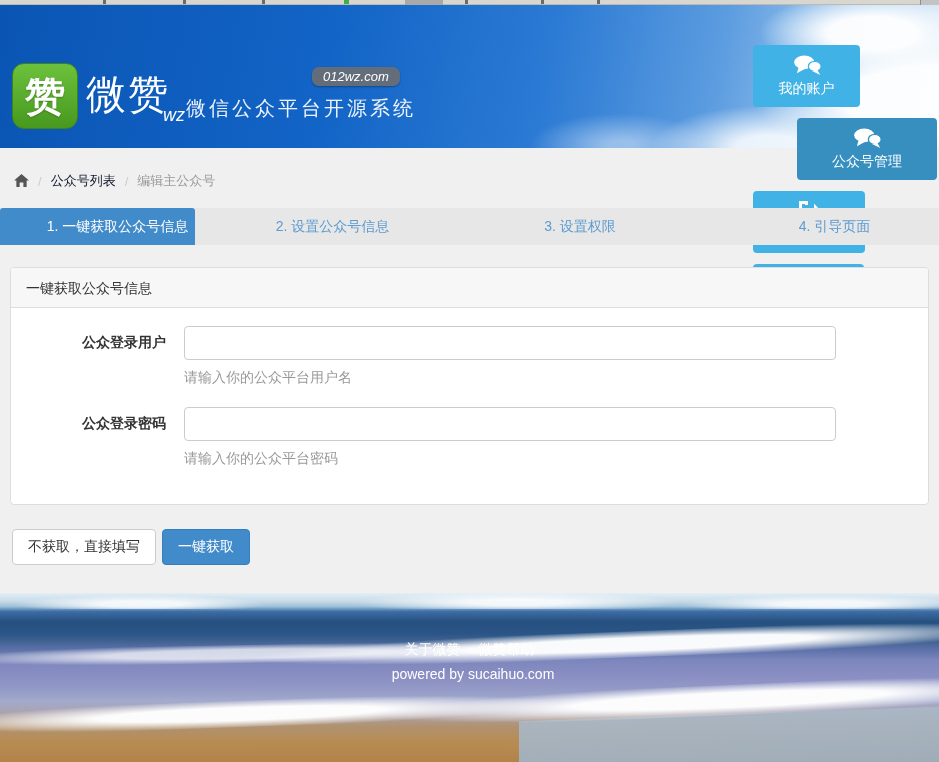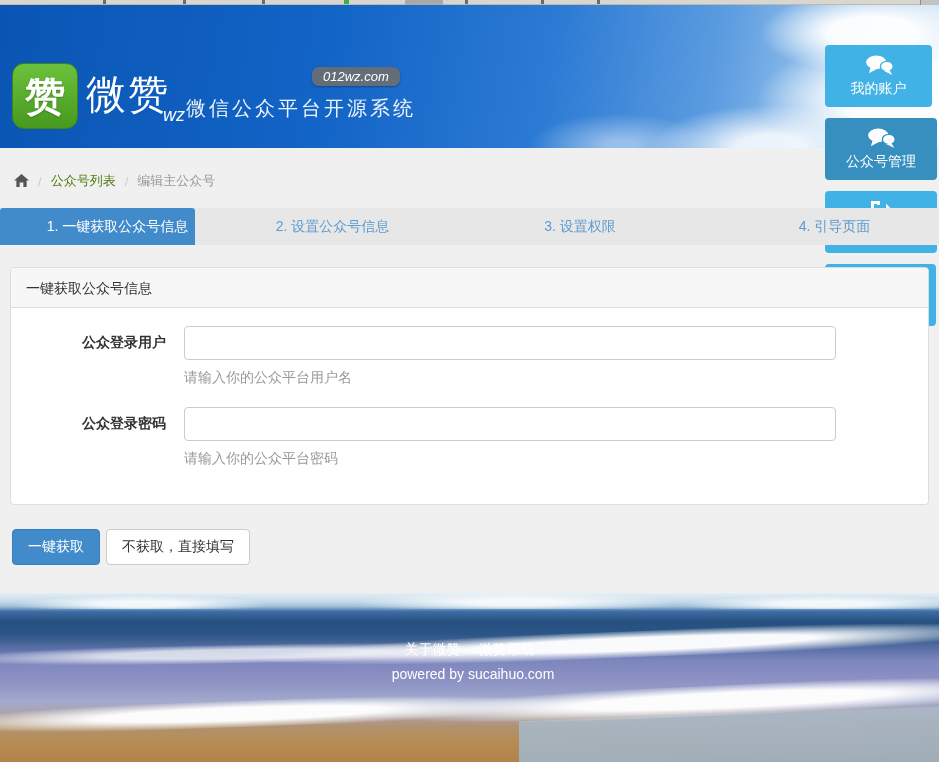--- a/index.html
+++ b/index.html
@@ -30,28 +30,28 @@
   .brand { position:absolute; left:86px; top:62px; color:#fff; font-size:40px; font-weight:300; letter-spacing:2px; }
   .brand-sup { position:absolute; left:163px; top:64px; color:#fff; font-size:18px; font-style:italic;margin-top:36px; }
   .subtitle { position:absolute; left:186px; top:90px; color:rgba(255,255,255,.92); font-size:20px; letter-spacing:3px; font-weight:300; }
   .site-badge { position:absolute; left:312px; top:62px; background:rgba(110,110,110,.88); color:#fff;
     font-size:13px; font-style:italic; padding:2px 11px; border-radius:7px; box-shadow:0 1px 2px rgba(0,0,0,.3); }
 
   .nav { position:absolute; top:40px; right:2px; display:flex; gap:11px;flex-direction:column; }
   .nav-btn { height:62px; border-radius:4px; background:#41b2e5; color:#fff; cursor:pointer;
     display:flex; flex-direction:column; align-items:center; justify-content:center; gap:4px;
     font-size:14px; padding:0 14px; }
-  .nav-btn.w1 { width:107px; } .nav-btn.w2 { width:112px; } .nav-btn.w3 { width:111px; } .nav-btn.w4 { width:112px; }
+  .nav-btn.w1 { width:107px; } .nav-btn.w2 { width:140px;margin-left:44px; } .nav-btn.w3 { width:111px; } .nav-btn.w4 { width:112px; }
   .nav-btn.active { background:#368fbf; }
   .nav-btn svg { display:block; }
 
   
   .breadcrumb { position:absolute; top:172px; left:14px; font-size:13px; color:#999; display:flex; align-items:center; gap:9px; }
   .breadcrumb .sep { color:#ccc; }
-  .crumb-1 { color:#4d7c0f; }
+  .crumb-1 { color:#0f172a; }
   .crumb-2 { color:#999; }
 
   
   .tabs { position:absolute; top:208px; left:0; width:939px; height:37px; background:#e7e7e7; display:flex; }
   .tab { height:37px; line-height:37px; text-align:center; font-size:14px; color:#5e9bd0; cursor:pointer;padding-left:40px; }
   .tab.t1 { width:195px; } .tab.t2 { width:235px; } .tab.t3 { width:260px; } .tab.t4 { width:249px; }
   .tab.active { background:#428bca; color:#fff; border-top-left-radius:3px; border-top-right-radius:3px; }
 
   
   .panel { position:absolute; top:267px; left:10px; width:919px; height:238px; background:#fff;
@@ -207,22 +207,22 @@
         <div class="form-col">
           <input class="form-input" type="password" value="" style="">
           <div class="help-text">请输入你的公众平台密码</div>
         </div>
       </div>
 
     </div>
   </div>
 
   <div class="actions">
+    <button class="btn btn-default">不获取，直接填写</button>
     <button class="btn btn-primary">一键获取</button>
-    <button class="btn btn-default">不获取，直接填写</button>
   </div>
 
   <div class="footer">
     <div class="cloud-band"></div>
     <div class="foam foam-a"></div>
     <div class="foam foam-a2"></div>
     <div class="wet-sand"></div>
     <div class="foam foam-b"></div>
     <div class="foam foam-c"></div>
     <div class="footer-text">

